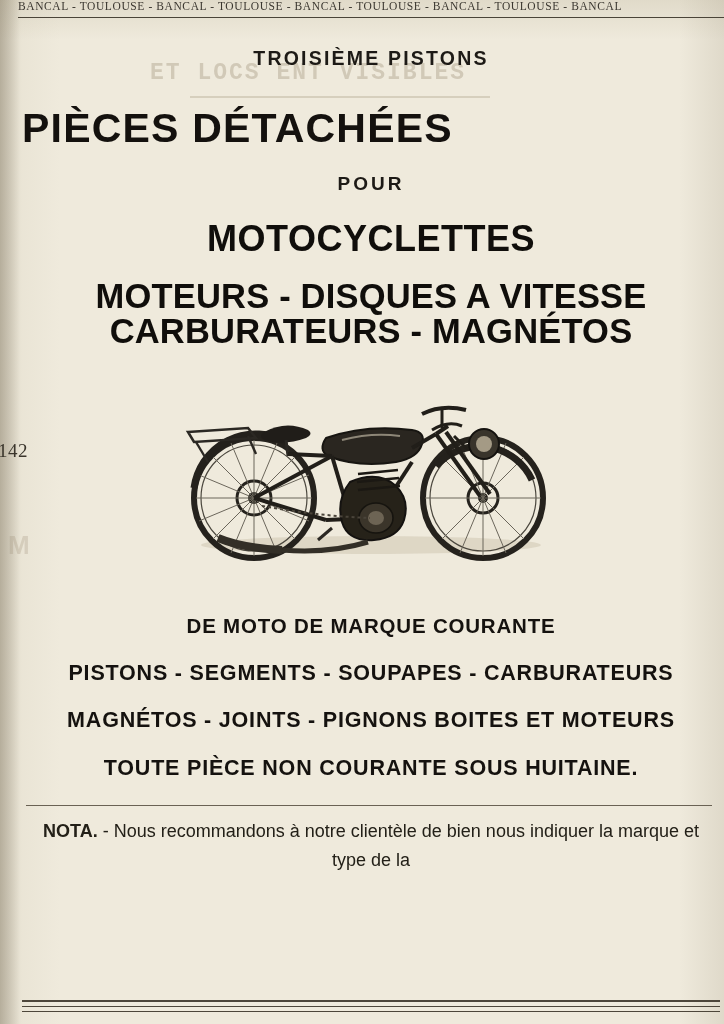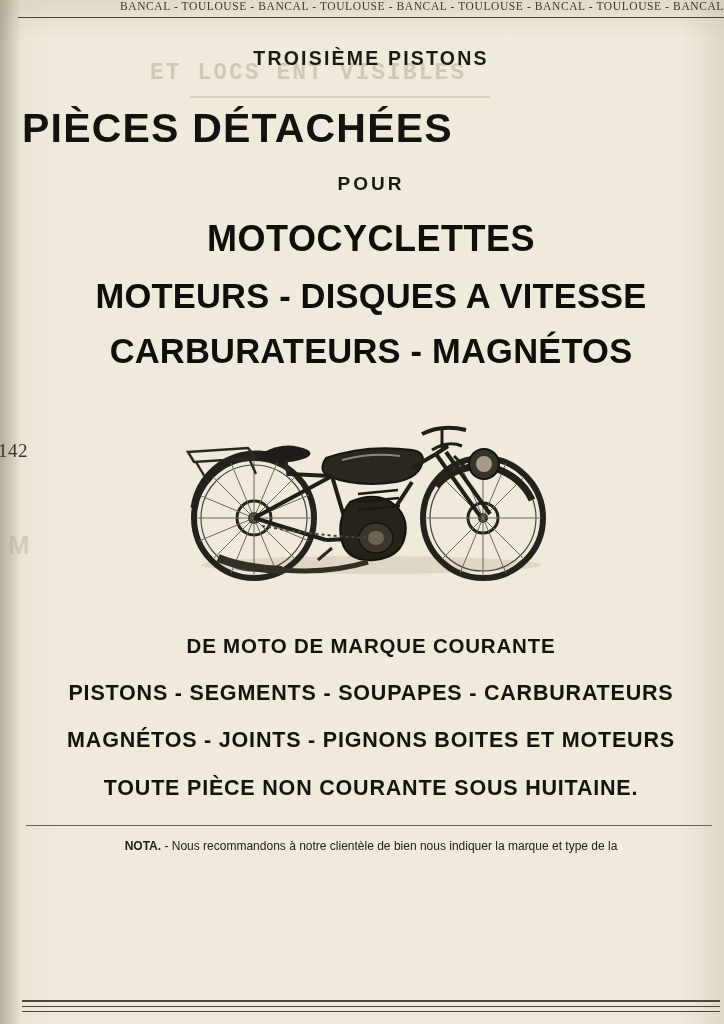--- a/index.html
+++ b/index.html
@@ -30,21 +30,20 @@
     top: 0px;
     left: 18px;
     right: 0px;
     height: 32px;
     font-family: "Liberation Serif", serif;
     font-size: 11.5px;
     letter-spacing: 0.6px;
     color: #3b3730;
     white-space: nowrap;
     overflow: hidden;
-    text-align: right;
   }
   .runner-rule {
     position: absolute;
     left: 18px;
     right: 0;
     top: 17px;
     border-top: 1px solid #4a4438;
   }
   .page-number {
     position: absolute;
@@ -133,21 +132,20 @@
     margin-top: 22px;
     line-height: 1;
     white-space: nowrap;
   }
   .hdr-line3 {
     text-align: center;
     font-size: 34.5px;
     font-weight: bold;
     letter-spacing: 0.2px;
     color: #100e0b;
-    margin-top: 20px;
     line-height: 1;
     white-space: nowrap;
   }
   .moto-wrap {
     margin-top: 22px;
     height: 210px;
     position: relative;
   }
   .moto-svg {
     position: absolute;
@@ -173,21 +171,21 @@
   .bl5 .etc { font-size: 15px; font-weight: bold; letter-spacing: 0; }
   .bl6 { font-size: 21.5px; margin-top: 26px; }
   .nota-rule {
     margin-top: 26px;
     border-top: 1px solid #6a6254;
     margin-left: 4px;
     margin-right: 8px;
   }
   .nota {
     margin-top: 11px;
-    font-size: 12px;
+    font-size: 18px;
     color: #232018;
     text-align: center;
     line-height: 1.6;
     padding: 0 6px;
   }
   .nota b { font-weight: bold; }
   .bottom-rules {
     position: absolute;
     left: 22px;
     right: 4px;

